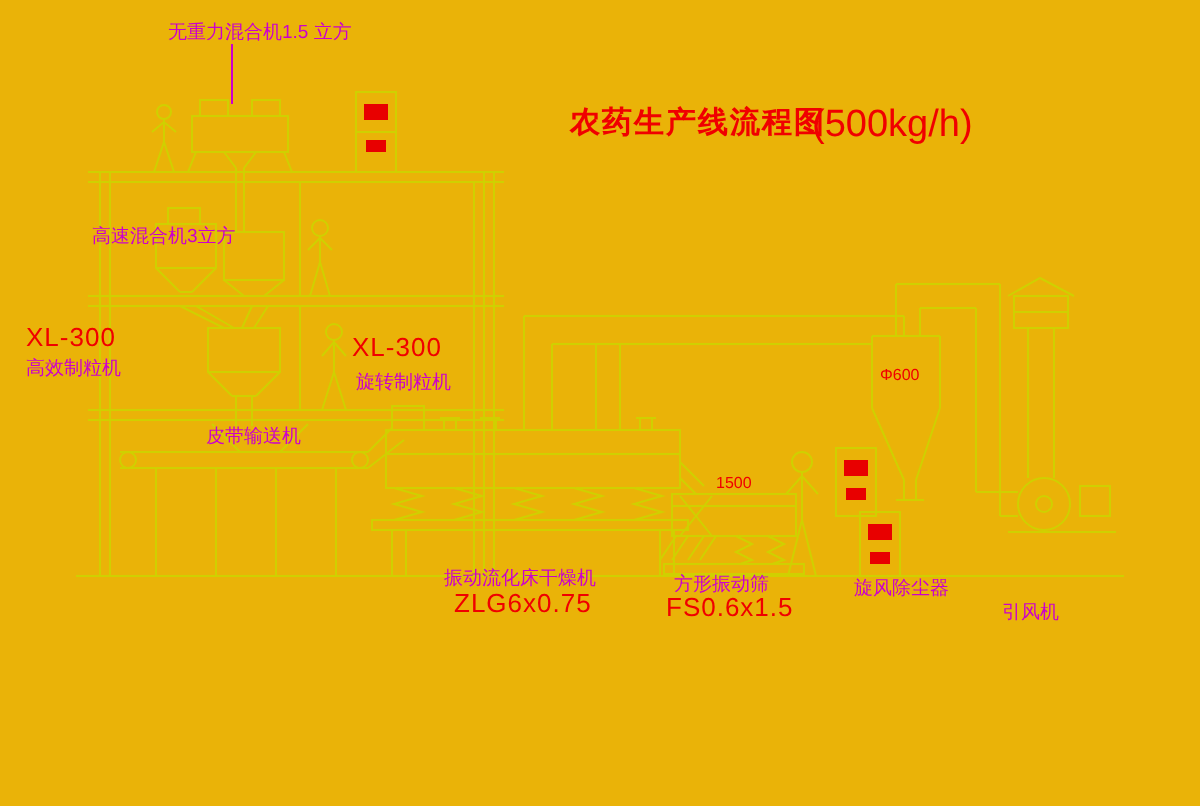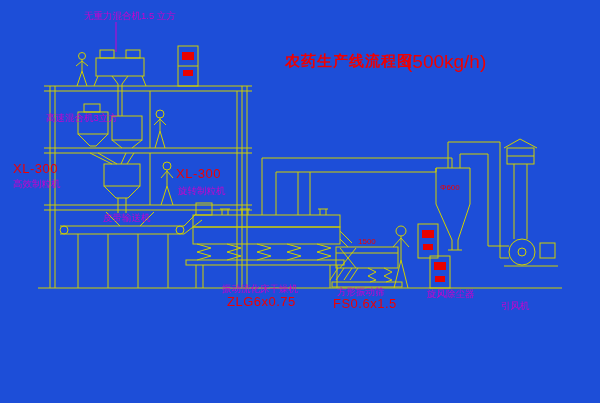--- a/index.html
+++ b/index.html
@@ -1,16 +1,16 @@
 <!DOCTYPE html>
 <html><head>
 <meta charset="utf-8">
 <style>
   html,body{margin:0;padding:0;background:#ffffff;}
-  .stage{position:relative;width:600px;height:403px;background:#1d4ed8;overflow:hidden;}
+  .stage{position:relative;width:600px;height:403px;background:#eab308;overflow:hidden;}
   svg{position:absolute;left:0;top:0;}
   svg text{font-family:"Liberation Sans","DejaVu Sans",sans-serif;}
   .lbl{fill:#cc00cc;font-size:9.5px;}
   .mdl{fill:#f00000;font-size:13px;letter-spacing:.5px;}
   .ttl{fill:#f00000;font-size:15px;font-weight:bold;letter-spacing:1px;}
   .cap{fill:#f00000;font-size:19px;}
   .dim{fill:#f00000;font-size:8px;}
 </style>
 </head>
 <body>

